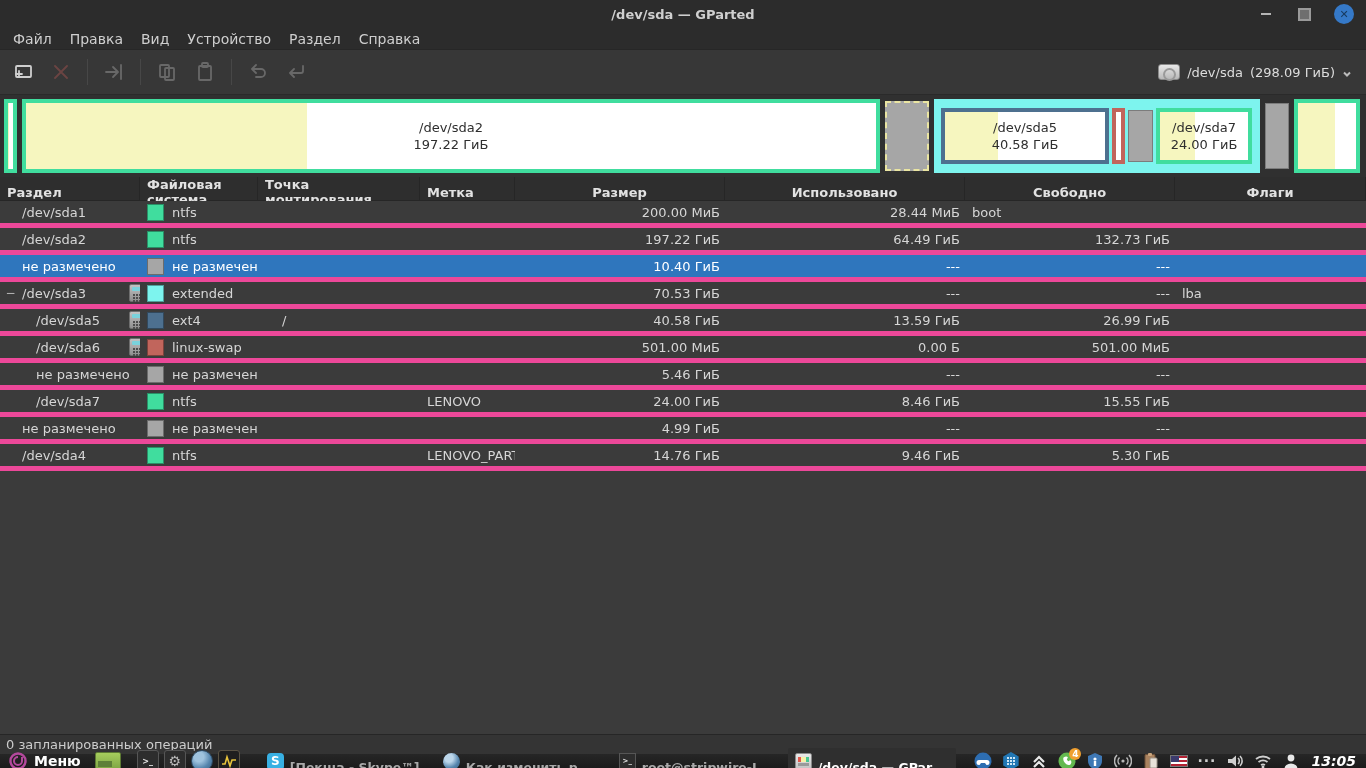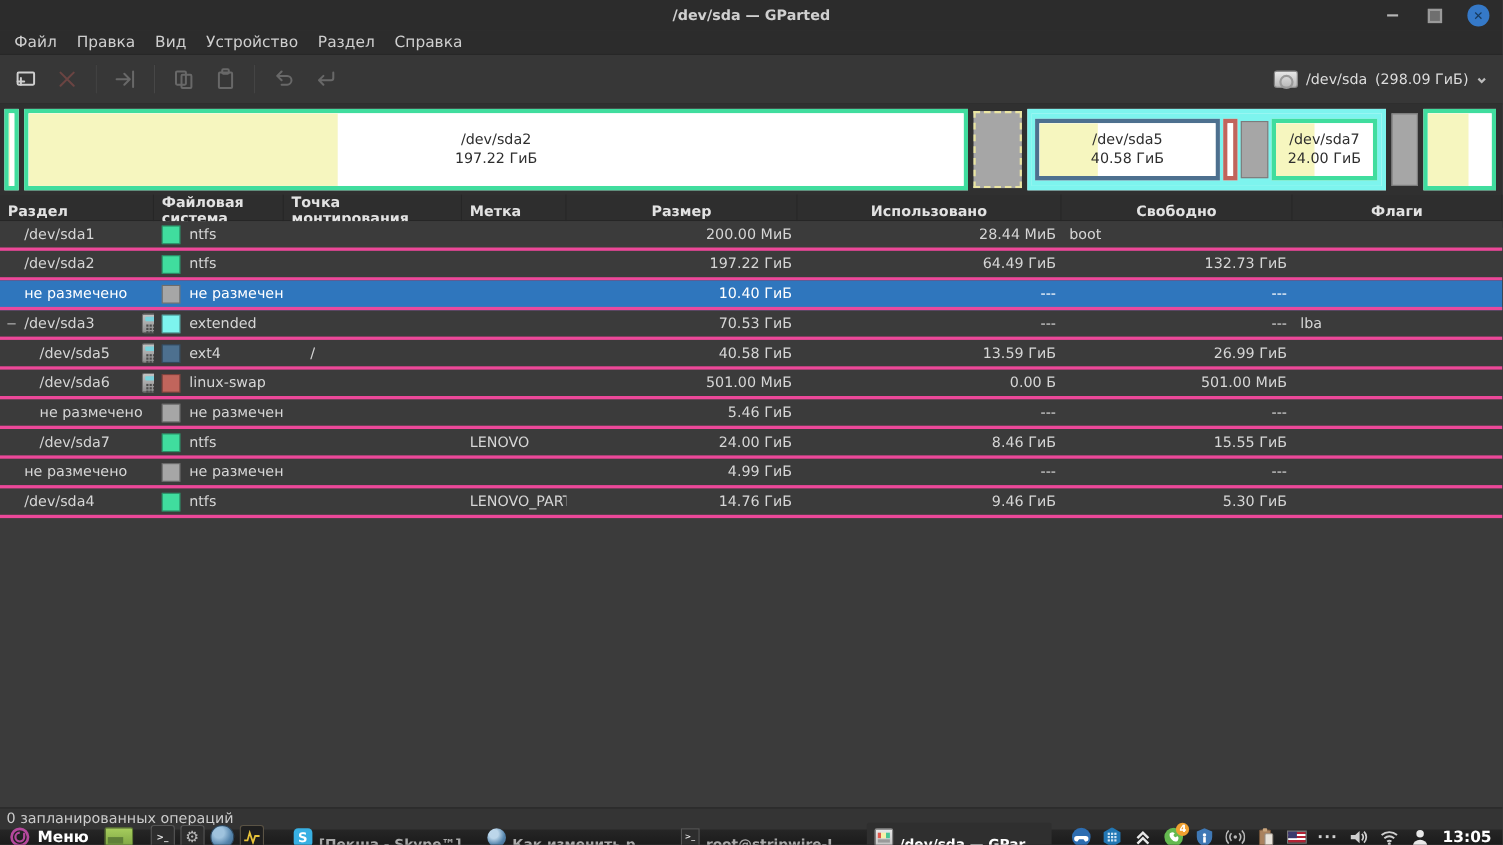--- a/index.html
+++ b/index.html
@@ -46,21 +46,21 @@
   .ext-inner { display:flex; align-items:center; gap:3px; padding:3px; }
   .ext-inner > .seg { height:56px; }
   .ext-inner > .seg.unalloc { height:52px; }
 
   
   .grid-cols { display:grid; grid-template-columns:140px 118px 162px 95px 210px 240px 210px 1fr; }
   .thead { height:24px; background:#2e2e2e; flex:none; border-bottom:1px solid #262626; }
   .th { display:flex; align-items:center; font-weight:bold; color:#e2e2e2; border-right:1px solid #262626; padding:0 7px; font-size:13px; }
   .th.center { justify-content:center; }
   .tbody { flex:1; overflow:hidden; background:#3b3b3b; }
-  .trow { height:27px; border-bottom:3px solid #ec4899; cursor:pointer; }
+  .trow { height:27px; border-bottom:5px solid #ec4899; cursor:pointer; }
   .trow .td { display:flex; align-items:center; color:#d6d6d6; font-size:13px; padding:0 7px; position:relative; overflow:hidden; white-space:nowrap; }
   .trow.selected { background:#2f76bd; }
   .trow.selected .td { color:#ffffff; }
   .td.num { justify-content:flex-end; padding-right:5px; }
   .name-cell { padding-left:22px !important; }
   .name-cell.indent1 { padding-left:36px !important; }
   .expander { position:absolute; left:5px; top:50%; transform:translateY(-50%); color:#b5b5b5; font-size:12px; width:11px; text-align:center; }
   .expander::before { content:"−"; }
   .lock { position:absolute; right:-4px; top:50%; transform:translateY(-50%); width:15px; height:18px; background:linear-gradient(#c2c2c2,#8f8f8f); border:1px solid #6e6e6e; border-radius:2px; }
   .lock .lock-screen { position:absolute; left:2px; right:2px; top:2px; height:4px; background:#7ad2dc; border-radius:1px; }
@@ -97,21 +97,21 @@
 
   .tray { margin-left:auto; display:flex; align-items:center; gap:9px; padding-right:6px; }
   .tray-ic { width:19px; height:19px; display:flex; align-items:center; justify-content:center; cursor:pointer; position:relative; }
   .tray-ic svg { width:18px; height:18px; }
   .hexgrid { width:18px; height:18px; background:#2277b4; clip-path:polygon(50% 0,93% 25%,93% 75%,50% 100%,7% 75%,7% 25%); position:relative; }
   .hexgrid::before { content:""; position:absolute; left:5px; top:5px; width:2px; height:2px; background:#cfe6f5; box-shadow:3px 0 #cfe6f5,6px 0 #cfe6f5,0 3px #cfe6f5,3px 3px #cfe6f5,6px 3px #cfe6f5,0 6px #cfe6f5,3px 6px #cfe6f5,6px 6px #cfe6f5; }
   .badge { position:absolute; top:-4px; right:-5px; min-width:12px; height:12px; background:#f0a030; color:#fff; border-radius:6px; font-size:9px; font-weight:bold; display:flex; align-items:center; justify-content:center; padding:0 2px; }
   .flag { width:18px; height:12px; background:repeating-linear-gradient(#b22234 0 2px, #fff 2px 4px); position:relative; border:1px solid #777; }
   .flag::before { content:""; position:absolute; left:0; top:0; width:8px; height:6px; background:#3c3b6e; }
   .dots { color:#cfcfcf; font-size:14px; font-weight:bold; letter-spacing:1px; }
-  .clock { color:#ffffff; font-weight:bold; font-size:14px; margin-left:2px; }
+  .clock { color:#ffffff; font-weight:bold; font-size:14px; margin-left:2px;font-style:italic; }
 </style>
 </head>
 <body>
 
 <div class="titlebar">
   <div class="title">/dev/sda — GParted</div>
   <div class="win-controls">
     <div class="wc wc-min"></div>
     <div class="wc wc-max"></div>
     <div class="wc wc-close"></div>

